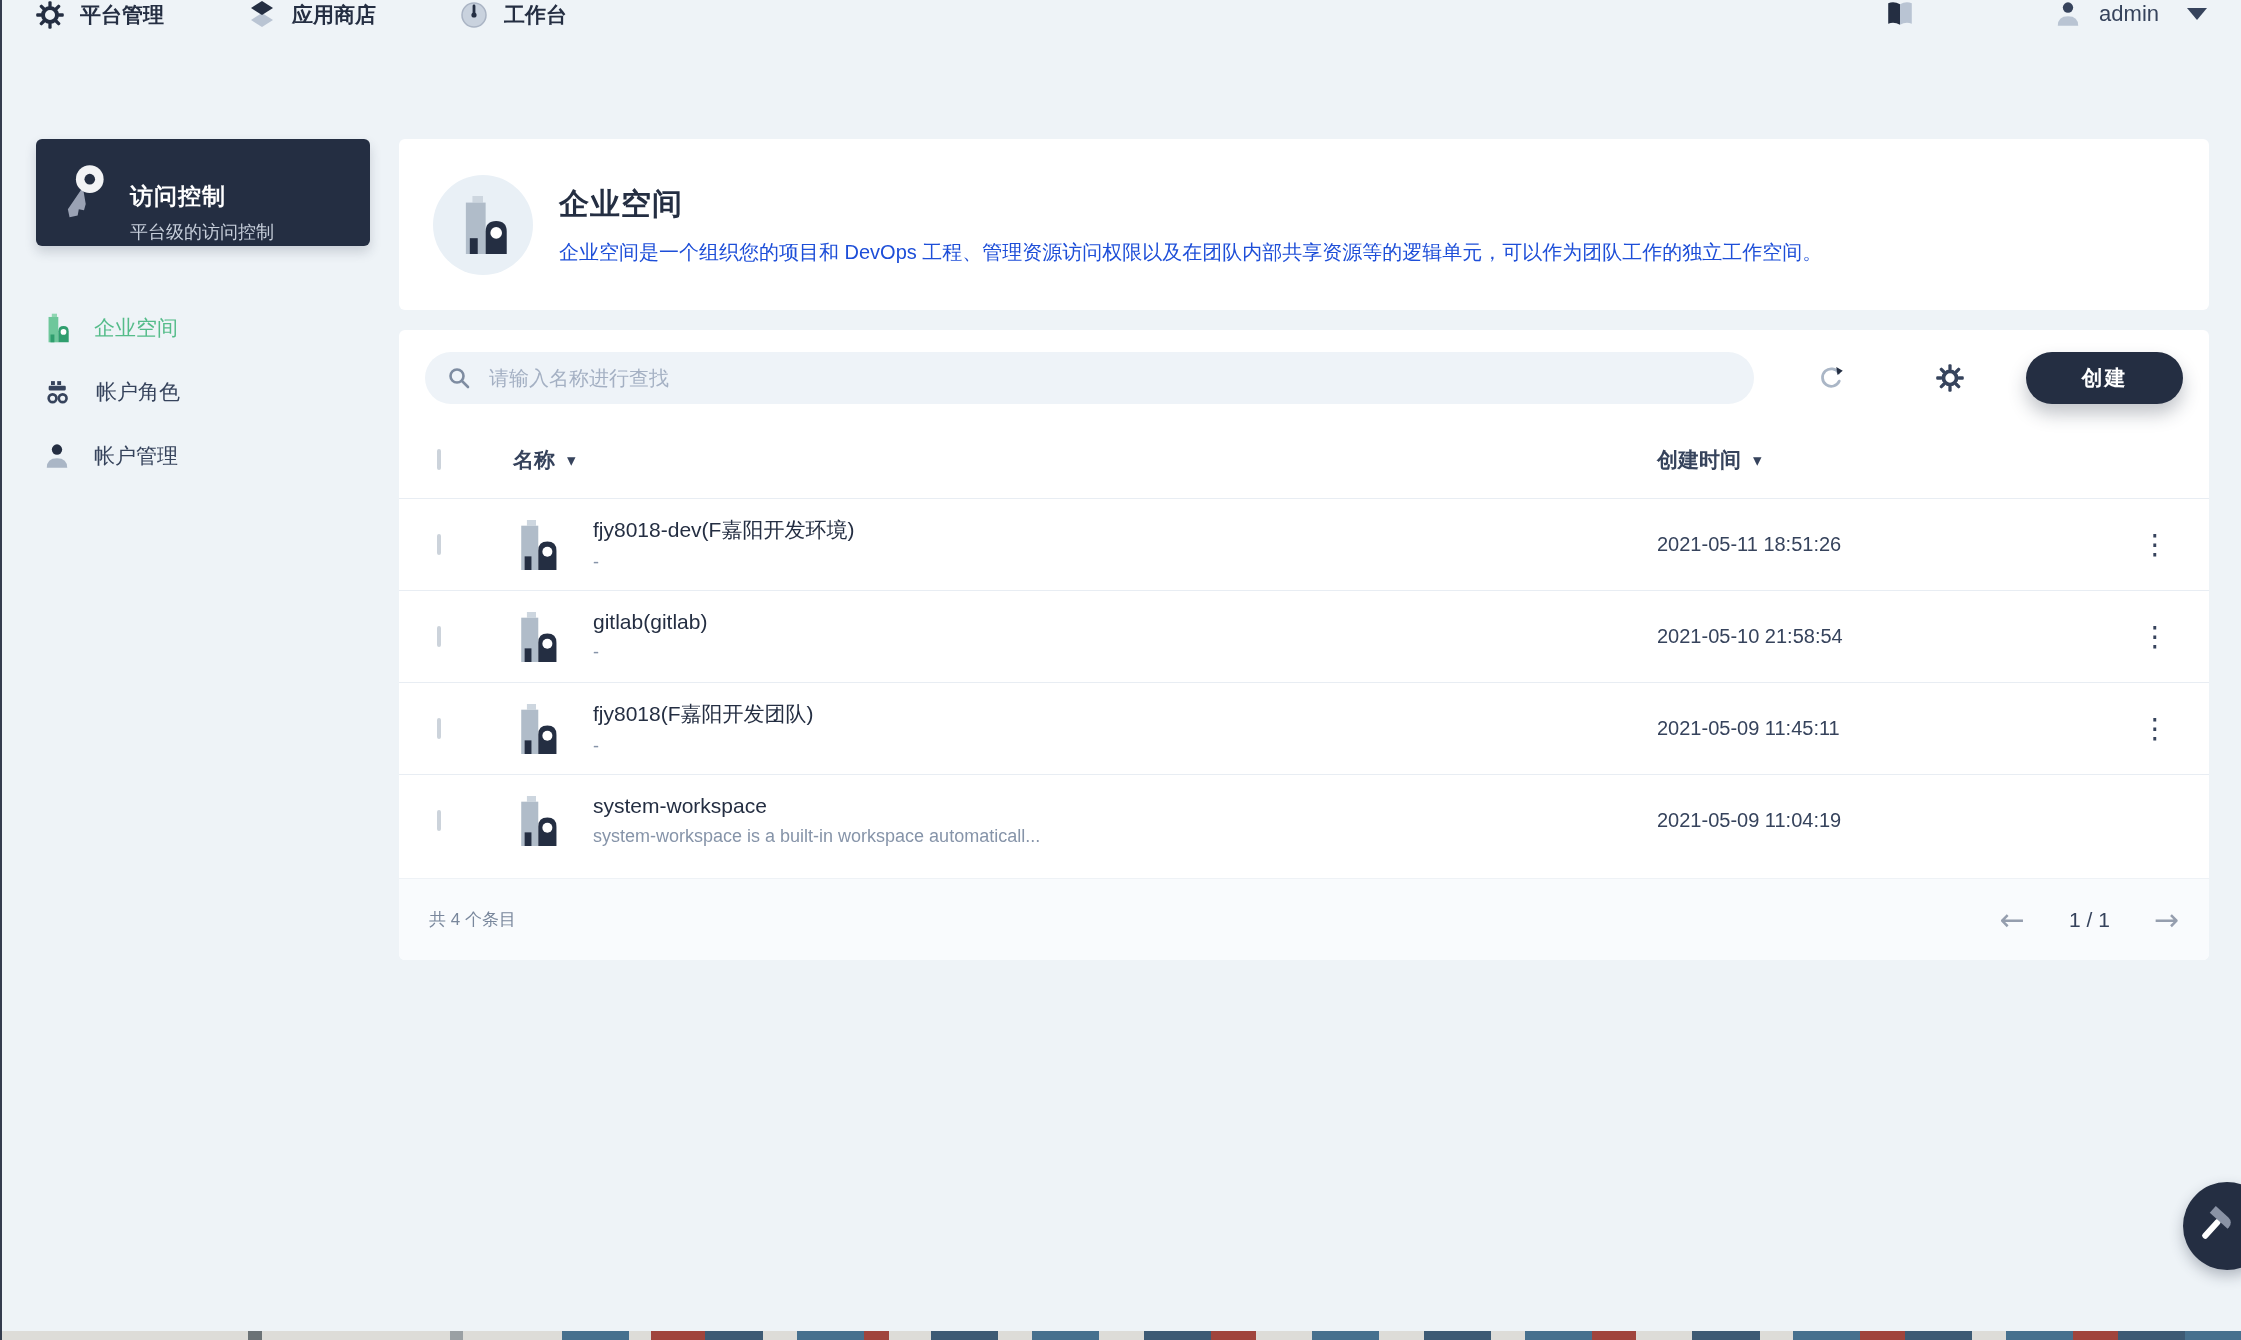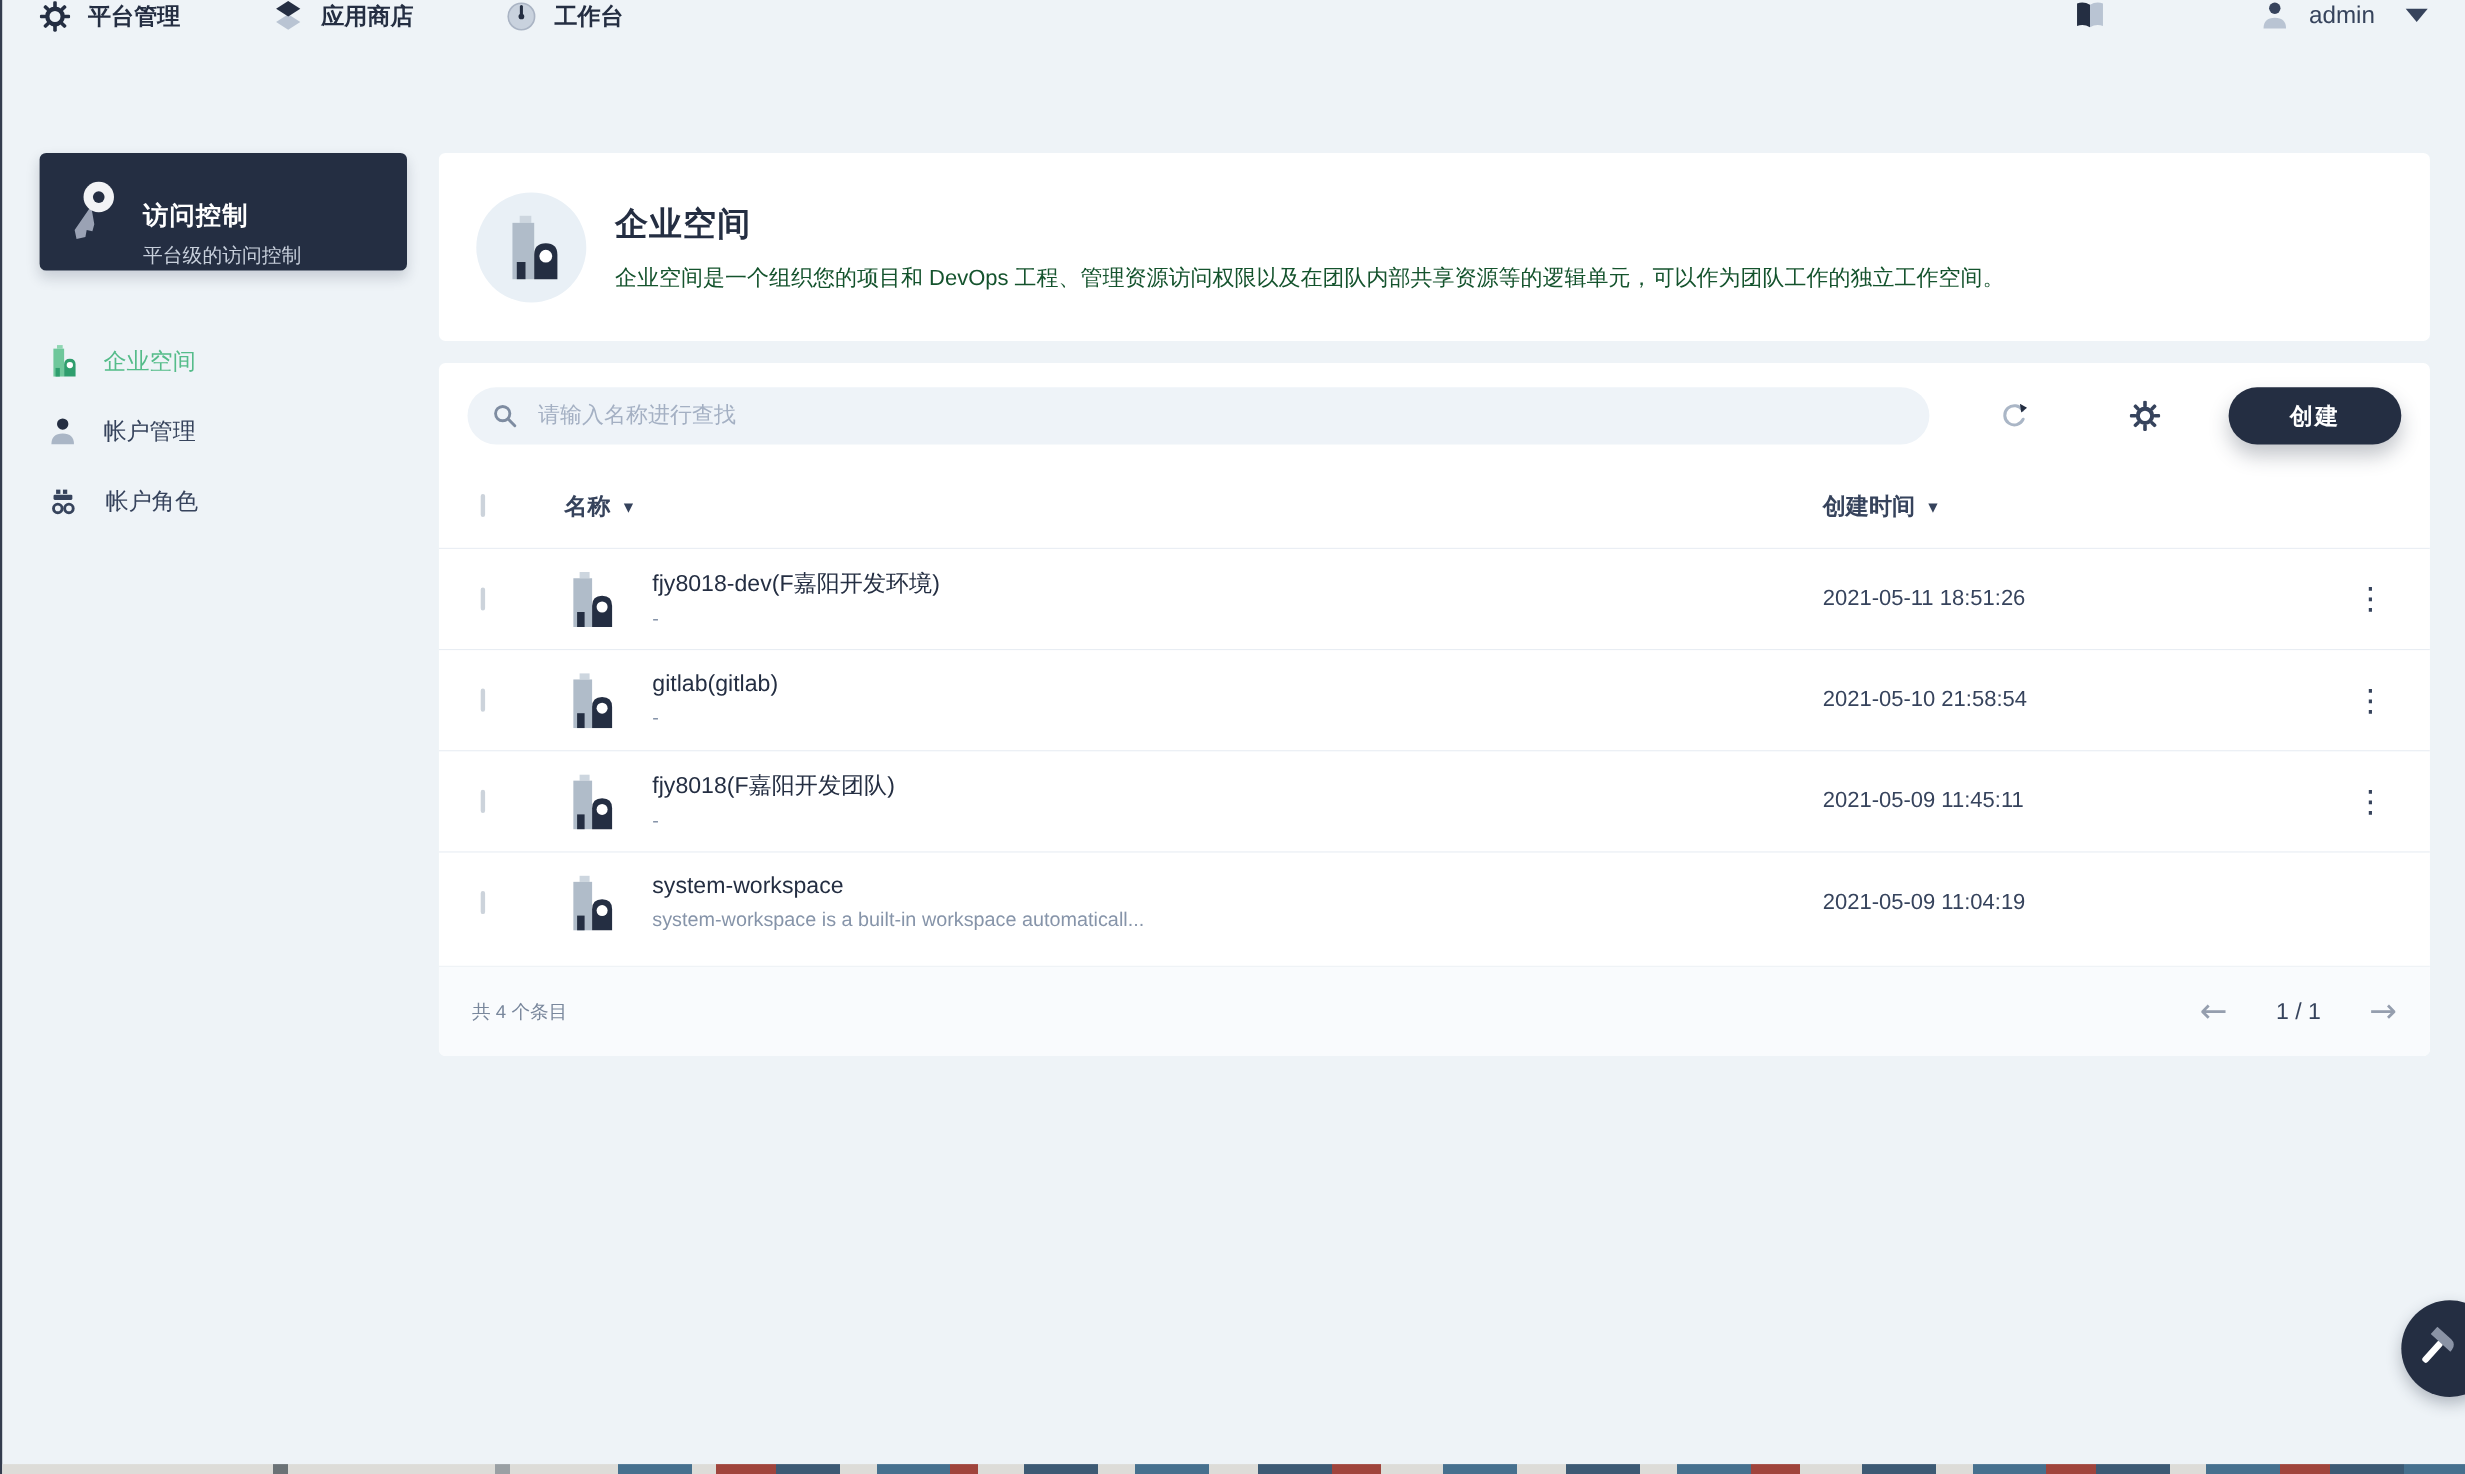--- a/index.html
+++ b/index.html
@@ -30,21 +30,21 @@
   .side-item { display:flex; align-items:center; gap:24px; height:64px; cursor:pointer; }
   .side-item .s-label { font-size:21px; color:#36435c; }
   .side-item.active .s-label { color:#55bc8a; }
 
   .main { flex:1; min-width:0; }
 
   
   .title-card { background:#fff; border-radius:6px; height:171px; display:flex; align-items:center; padding:0 34px; gap:26px; }
   .big-avatar { width:100px; height:100px; border-radius:50%; background:#e9f0f6; flex:none; display:flex; align-items:center; justify-content:center; }
   .page-title { font-size:30px; font-weight:700; color:#242e42; letter-spacing:1px; }
-  .page-desc { margin-top:14px; font-size:20px; color:#14532d; }
+  .page-desc { margin-top:14px; font-size:20px; color:#1d4ed8; }
 
   
   .table-card { background:#fff; border-radius:6px; margin-top:20px; overflow:hidden; }
   .toolbar { display:flex; align-items:center; padding:22px 26px 18px 26px;justify-content:flex-end; }
   .search-box { position:relative; flex:1; max-width:1342px; }
   .search-input { width:100%; height:52px; border:none; outline:none; background:#eef3f8; border-radius:26px; padding:0 28px 0 64px; font-size:20px; color:#36435c; font-family:inherit; }
   .search-input::placeholder { color:#a4b0c3; }
   .search-glyph { position:absolute; left:22px; top:14px; }
   .icon-btn { background:none; border:none; cursor:pointer; display:flex; align-items:center; justify-content:center; padding:0; }
   .refresh-btn { margin-left:62px; }
@@ -178,38 +178,38 @@
               <rect x="7" y="5" width="15" height="39" fill="#6ec79b"></rect>
               <rect x="10" y="32" width="6" height="12" fill="#2f9e6e"></rect>
               <path d="M22 44 V27 q0-8 8-8 t8 8 V44 Z" fill="#2f9e6e"></path>
               <circle cx="30" cy="28" r="4.4" fill="#ffffff"></circle>
             </svg>
           </span>
           <span class="s-label">企业空间</span>
         </div>
         <div class="side-item">
           <span>
-            <svg width="26" height="28" viewBox="0 0 24 26">
-              <circle cx="12" cy="7" r="4.8" fill="#242e42"></circle>
-              <path d="M2.5 24 q0-9 9.5-9 t9.5 9 z" fill="#aab6c6"></path>
-            </svg>
-          </span>
-          <span class="s-label">帐户管理</span>
-        </div>
-        <div class="side-item">
-          <span>
             <svg width="28" height="26" viewBox="0 0 36 32">
               <rect x="9" y="2" width="5" height="5" fill="#36435c"></rect>
               <rect x="17" y="2" width="5" height="5" fill="#36435c"></rect>
               <rect x="6" y="8" width="22" height="6" rx="1.5" fill="#36435c"></rect>
               <circle cx="11" cy="24" r="5" fill="none" stroke="#36435c" stroke-width="3.4"></circle>
               <circle cx="24" cy="24" r="5" fill="none" stroke="#36435c" stroke-width="3.4"></circle>
             </svg>
           </span>
           <span class="s-label">帐户角色</span>
+        </div>
+        <div class="side-item">
+          <span>
+            <svg width="26" height="28" viewBox="0 0 24 26">
+              <circle cx="12" cy="7" r="4.8" fill="#242e42"></circle>
+              <path d="M2.5 24 q0-9 9.5-9 t9.5 9 z" fill="#aab6c6"></path>
+            </svg>
+          </span>
+          <span class="s-label">帐户管理</span>
         </div>
       </nav>
     </aside>
 
     <main class="main">
 
       <section class="title-card">
         <div class="big-avatar">
           <svg width="54" height="58" viewBox="0 0 40 44">
             <rect x="12" y="0" width="8" height="5" fill="#cdd6df"></rect>

